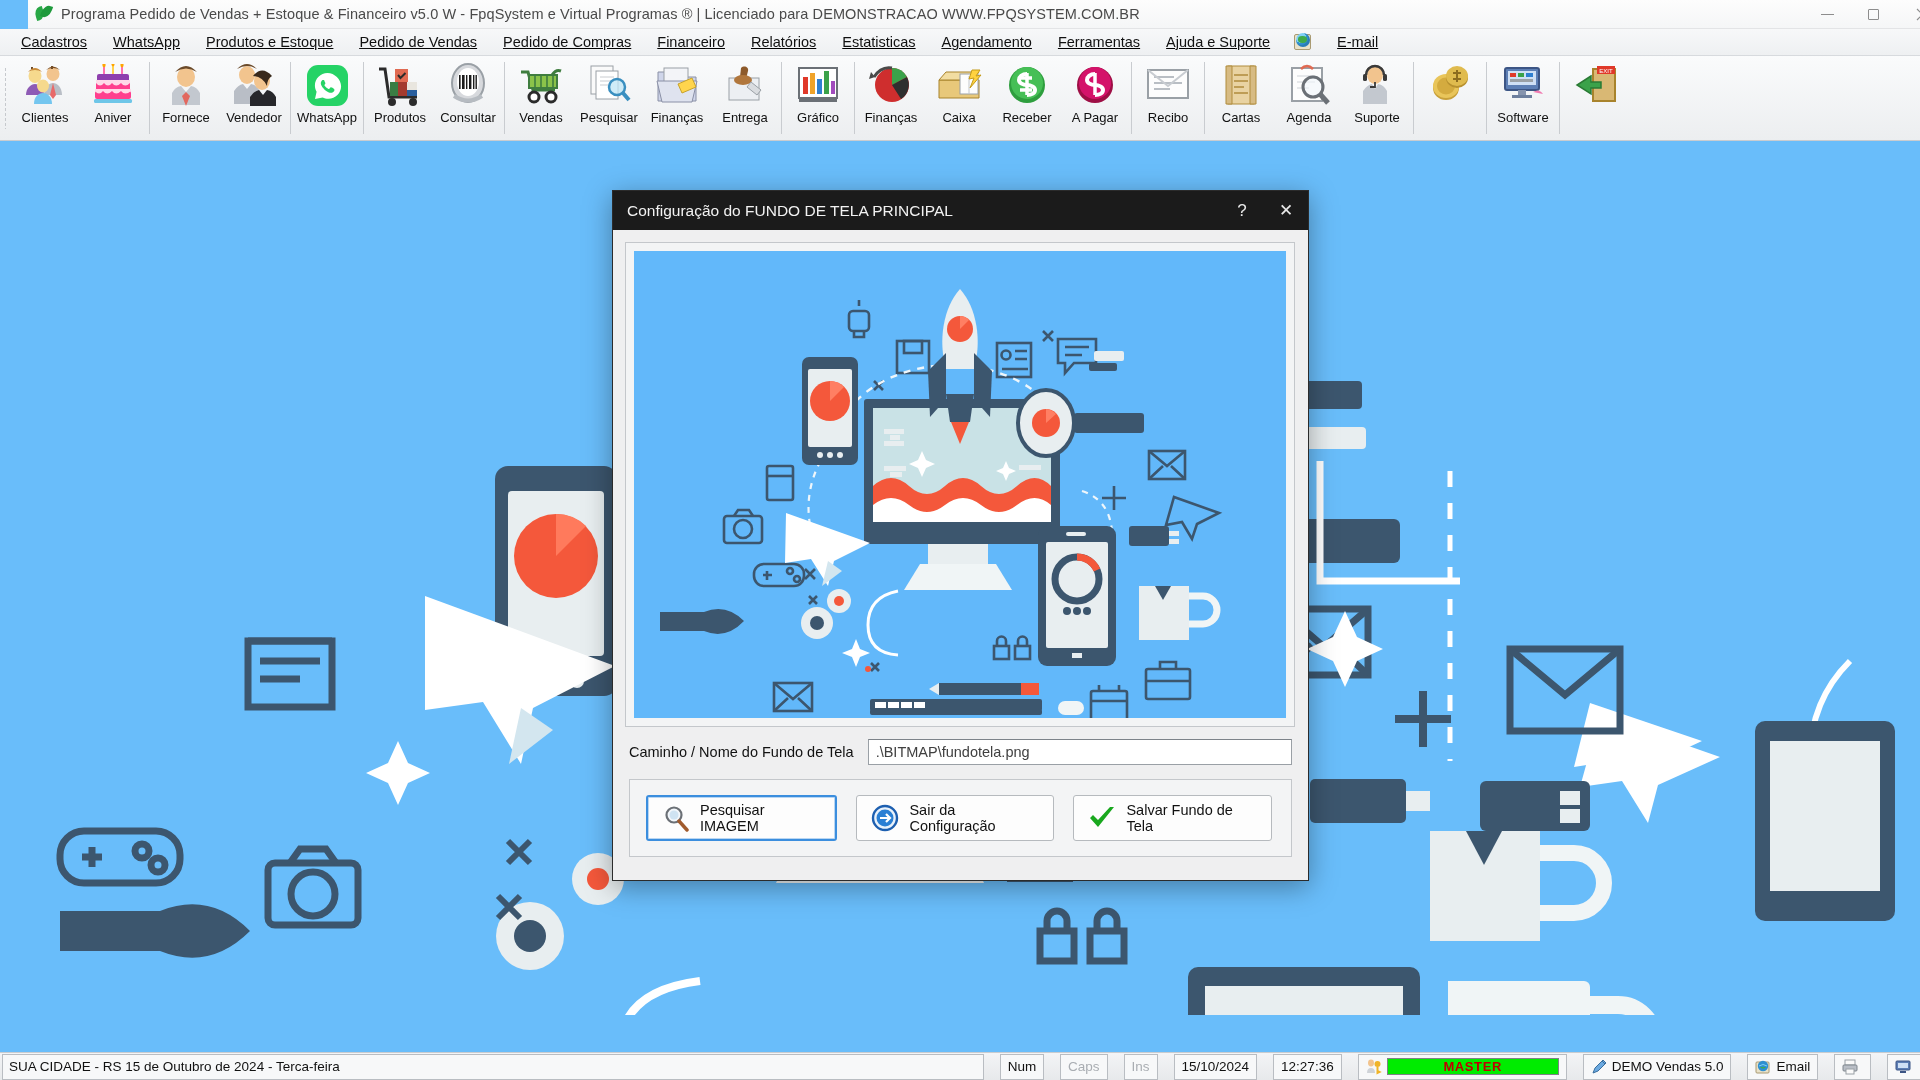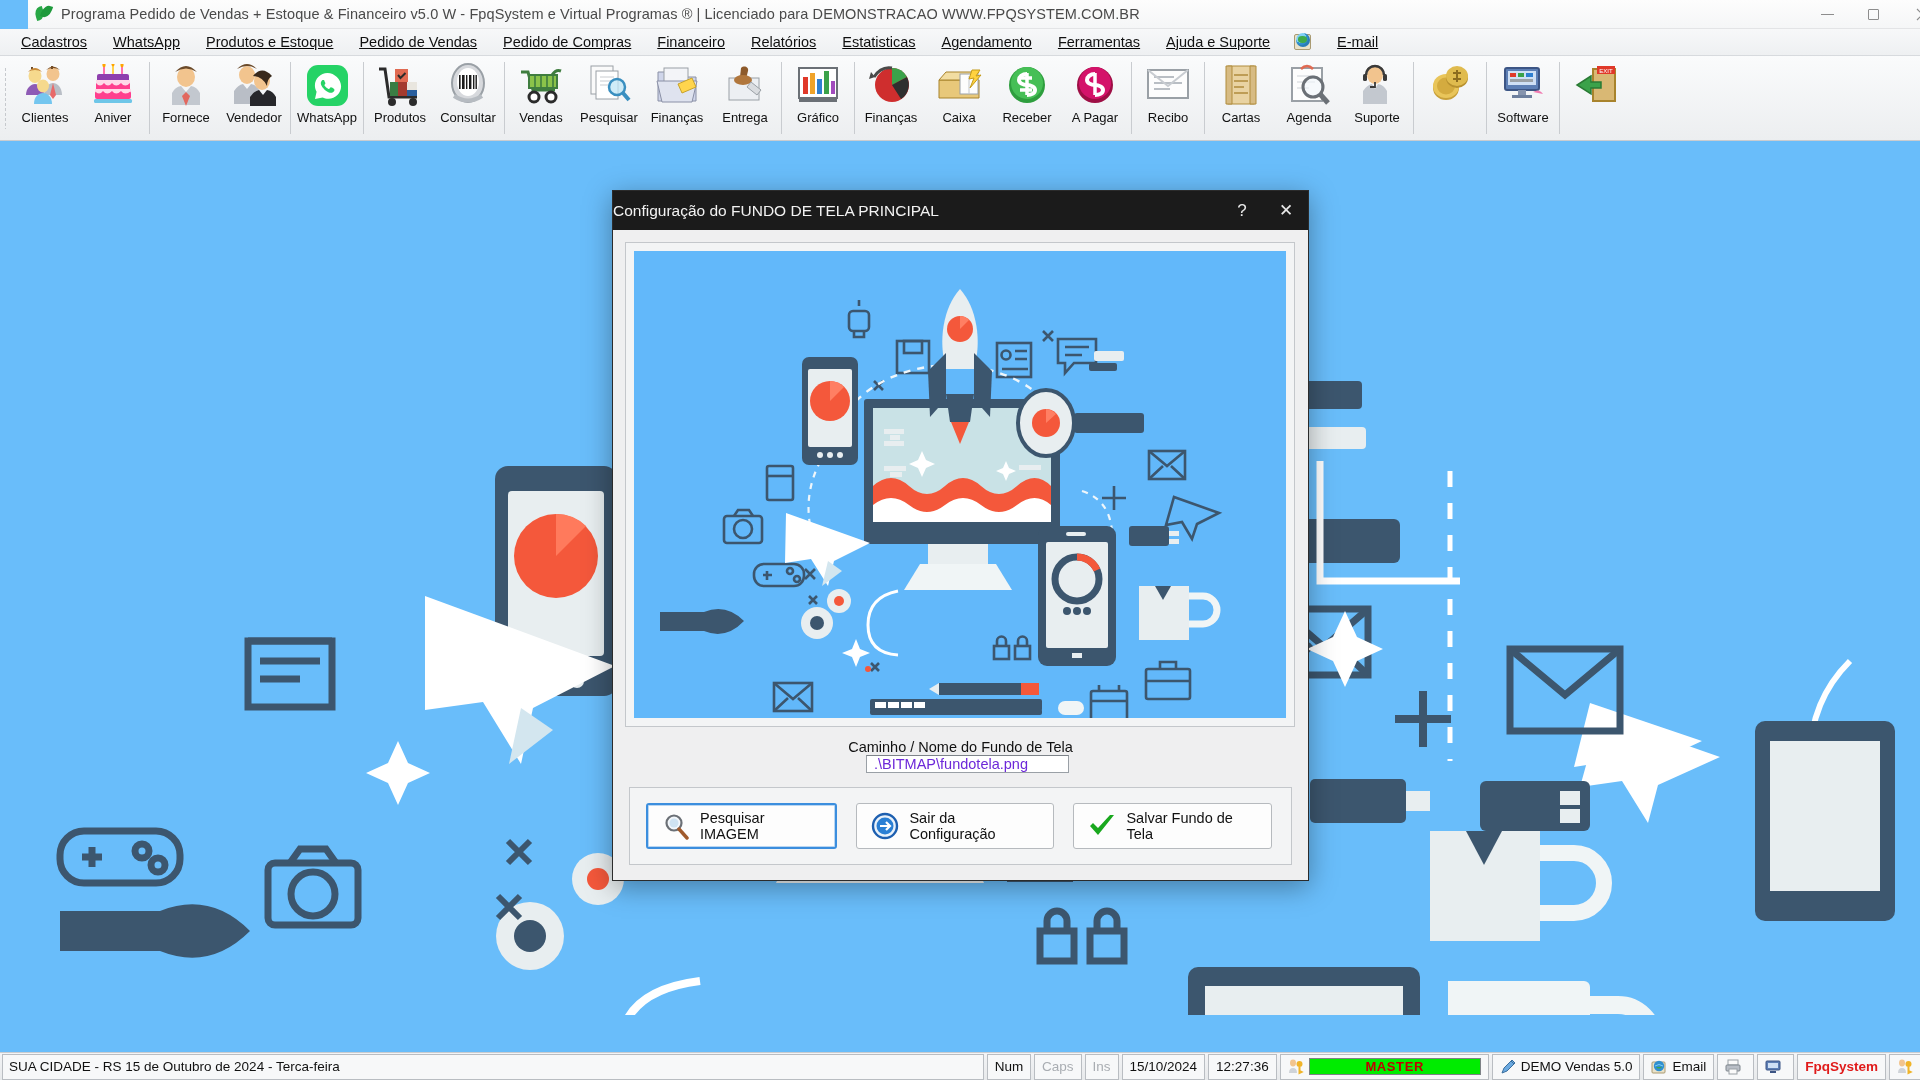--- a/index.html
+++ b/index.html
@@ -94,64 +94,64 @@
   
   #statusbar{
     position:absolute; bottom:0; left:0; width:1920px; height:28px;
     background:linear-gradient(#f3f4f6,#e7e9eb);
     border-top:1px solid #c9ccd0;
     display:flex; align-items:center; padding:0 2px;
   }
   .sb-cell{
     height:22px; border:1px solid #b9bdc2; background:#f7f8f9;
     display:flex; align-items:center; justify-content:center;
-    font-size:13.5px; color:#111; margin-right:3px; padding:12px 7px;
+    font-size:13.5px; color:#111; margin-right:16px; padding:12px 7px;
     white-space:nowrap;
   }
   .sb-left{ flex:0 0 auto; width:982px; justify-content:flex-start; padding-left:6px; }
   .sb-dim{ color:#a9adb2; }
   .sb-green{
     background:#00ec00; color:#c00000; font-weight:bold; font-size:13px;
     letter-spacing:.6px; width:172px; border:1px solid #7e8287;
     height:17px; display:flex;align-items:center;justify-content:center;
   }
   .sb-red{ color:#e01b1b; }
   .mini{ width:16px;height:16px;margin-right:5px;flex:0 0 auto;position:relative;}
 
   
   #dialog{
     position:absolute; left:612px; top:190px; width:697px; height:691px;
     background:#efeff0; border:1px solid #2b2b2b;
     box-shadow:0 6px 26px rgba(0,0,0,.35);
   }
   #dlg-title{
     height:39px; background:#1b1b1b; display:flex; align-items:center;
-    color:#f2f2f2; font-size:15.5px; justify-content:flex-end;
+    color:#f2f2f2; font-size:15.5px; padding-left:14px;justify-content:flex-end;
   }
   #dlg-title .sp{ margin-left:auto; display:flex; }
   #dlg-title .sp span{
     width:44px;height:39px;display:flex;align-items:center;justify-content:center;
     font-size:17px; color:#e8e8e8;
   }
   #dlg-body{ padding:12px; }
   #preview-frame{
     width:670px; height:485px; background:#f3f4f5;
     border:1px solid #c4c7cb; padding:8px;
   }
   #preview-img{
     width:652px; height:467px; background:#62b8fa; position:relative; overflow:hidden;
   }
   #path-row{
-    display:flex; align-items:center; margin-top:12px; padding:0 4px;flex-direction:column;
+    display:flex; align-items:center; margin-top:12px; padding:0 4px;
   }
   #path-label{ font-size:14.5px; color:#111; white-space:nowrap; }
   #path-input{
     margin-left:14px; flex:1; height:26px; background:#fff;
     border:1px solid #9aa0a6; border-top-color:#7d8389;
-    font-size:14.5px; color:#6d28d9; padding:0 7px; line-height:24px;
+    font-size:14.5px; color:#404040; padding:0 7px; line-height:24px;
     font-family:"Liberation Sans", sans-serif;
   }
   #btn-panel{
     margin:14px 4px 0 4px; height:78px; background:#f3f4f5;
     border:1px solid #c4c7cb; display:flex; align-items:center; padding-left:16px;
   }
   .dbtn{
     height:46px; background:#fdfdfd; border:1px solid #b6babe; border-radius:3px;
     display:flex; align-items:center; padding:0 14px; margin-right:19px;
     font-size:14.5px; color:#111; cursor:default;

